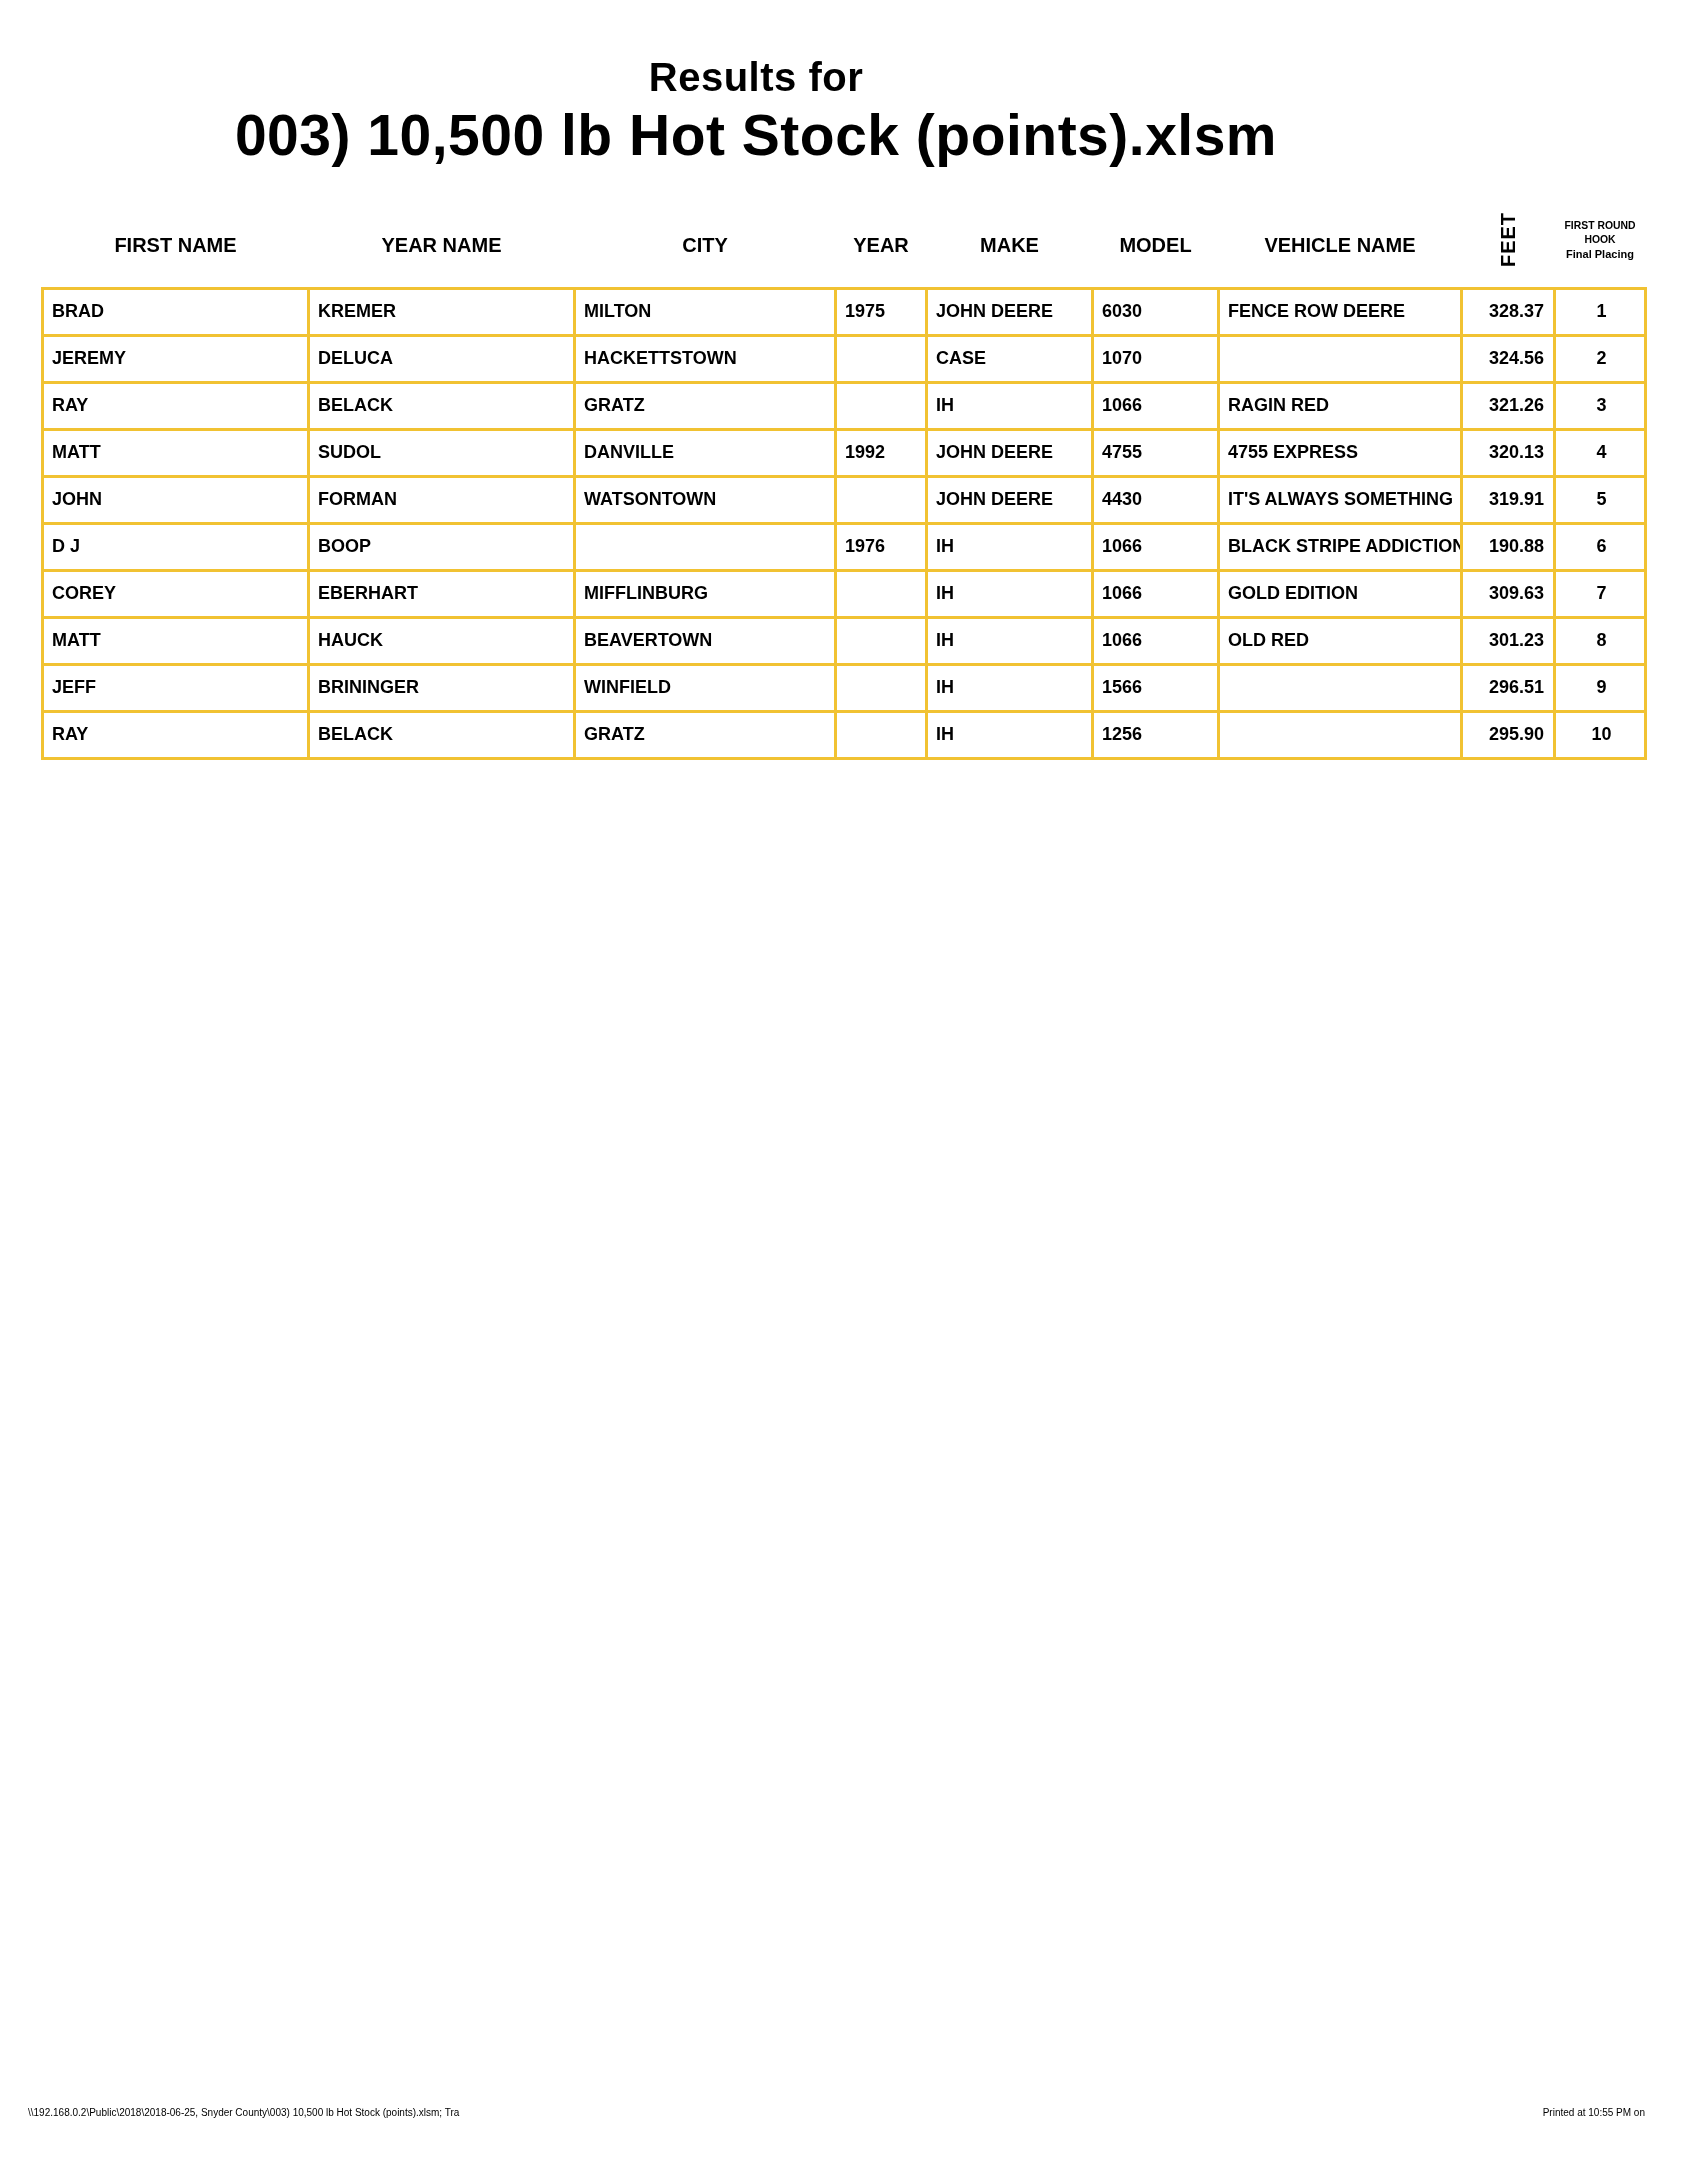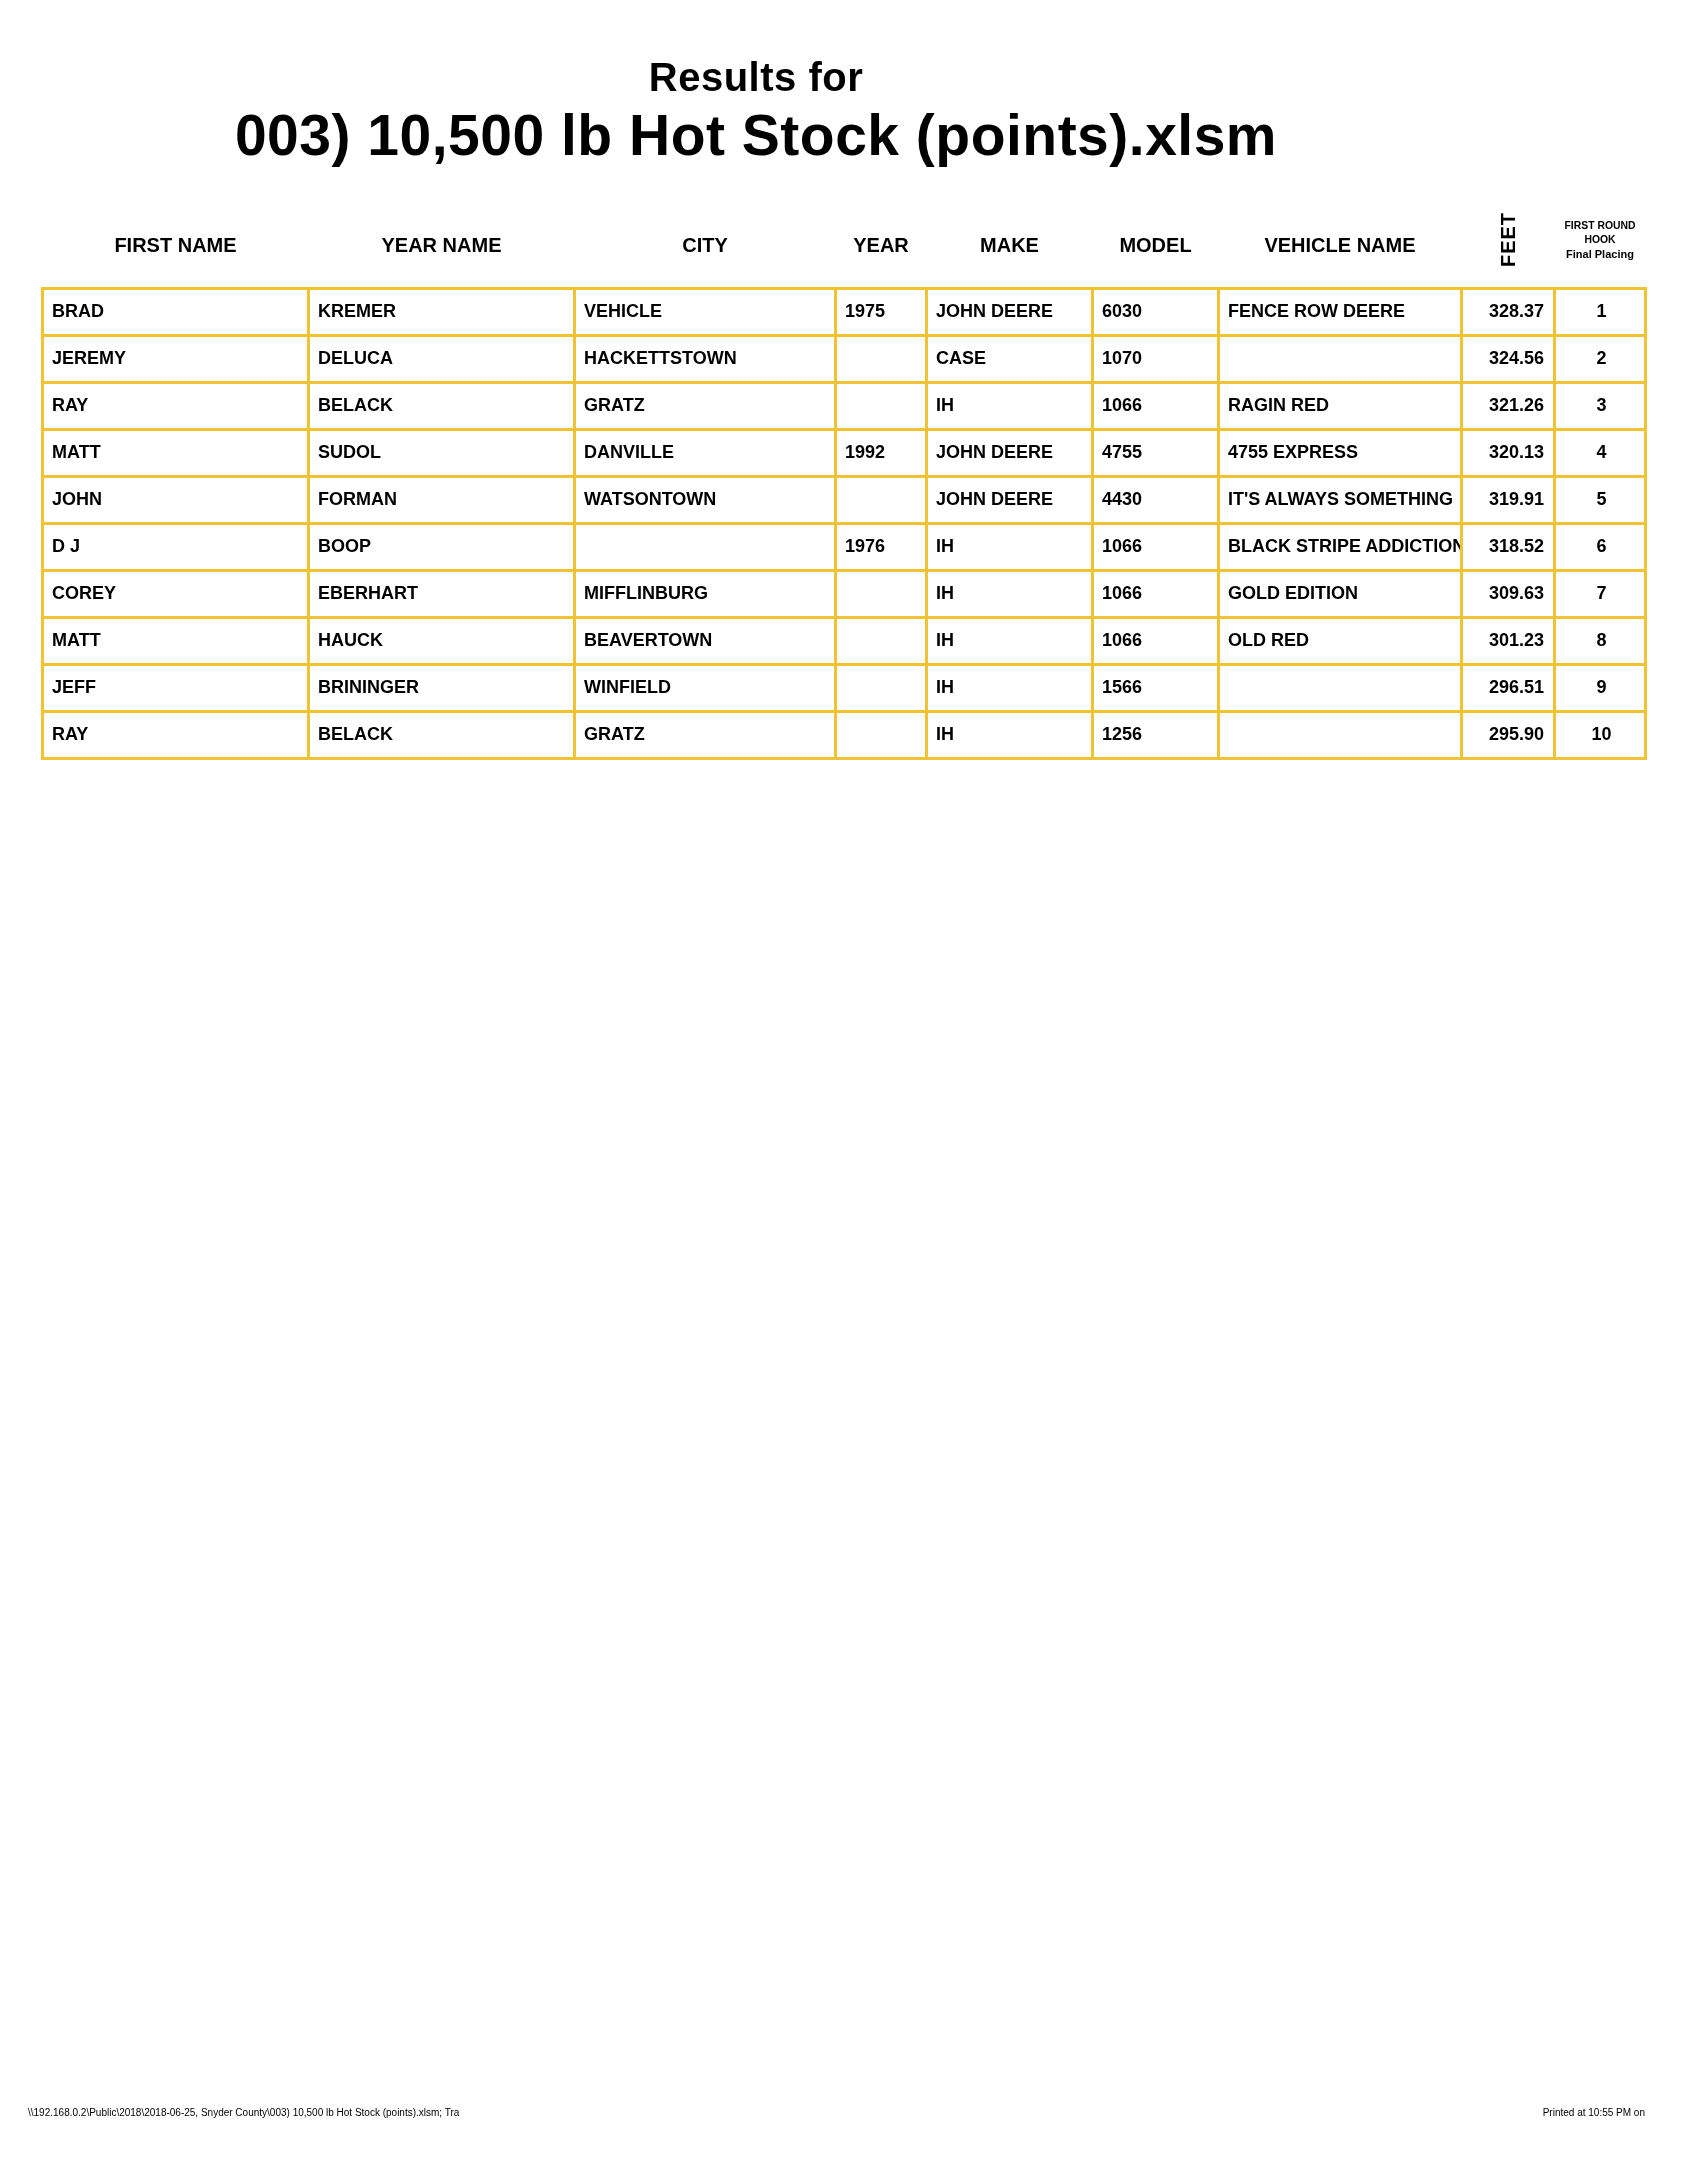--- a/index.html
+++ b/index.html
@@ -125,21 +125,21 @@
         <span class="hook-line hook-line1">FIRST ROUND</span>
         <span class="hook-line hook-line2">HOOK</span>
         <span class="hook-line hook-line3">Final Placing</span>
       </th>
     </tr>
   </thead>
   <tbody>
       <tr>
         <td class="col-first_name">BRAD</td>
         <td class="col-last_name">KREMER</td>
-        <td class="col-city">VEHICLE</td>
+        <td class="col-city">MILTON</td>
         <td class="col-year">1975</td>
         <td class="col-make">JOHN DEERE</td>
         <td class="col-model">6030</td>
         <td class="col-vehicle_name">FENCE ROW DEERE</td>
         <td class="col-feet">328.37</td>
         <td class="col-placing">1</td>
       </tr>
       <tr>
         <td class="col-first_name">JEREMY</td>
         <td class="col-last_name">DELUCA</td>
@@ -185,21 +185,21 @@
         <td class="col-placing">5</td>
       </tr>
       <tr>
         <td class="col-first_name">D J</td>
         <td class="col-last_name">BOOP</td>
         <td class="col-city"></td>
         <td class="col-year">1976</td>
         <td class="col-make">IH</td>
         <td class="col-model">1066</td>
         <td class="col-vehicle_name">BLACK STRIPE ADDICTION</td>
-        <td class="col-feet">318.52</td>
+        <td class="col-feet">190.88</td>
         <td class="col-placing">6</td>
       </tr>
       <tr>
         <td class="col-first_name">COREY</td>
         <td class="col-last_name">EBERHART</td>
         <td class="col-city">MIFFLINBURG</td>
         <td class="col-year"></td>
         <td class="col-make">IH</td>
         <td class="col-model">1066</td>
         <td class="col-vehicle_name">GOLD EDITION</td>

